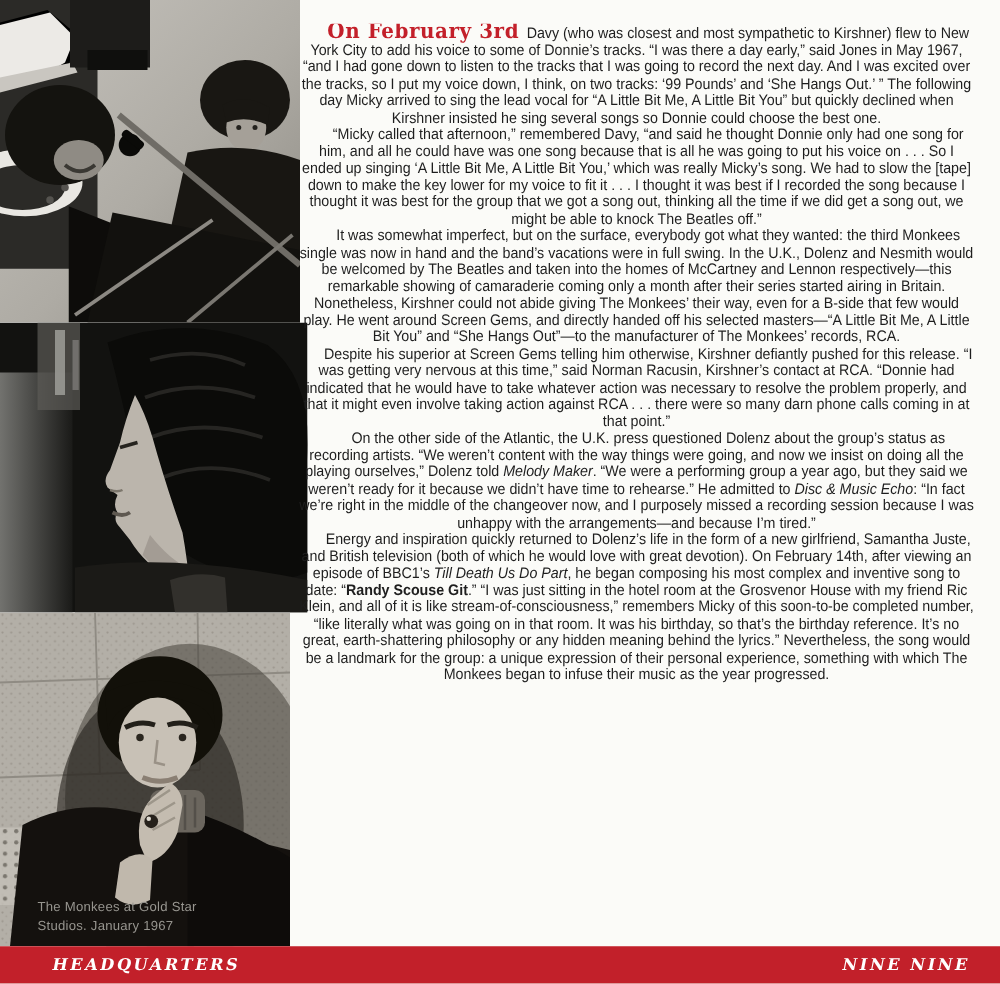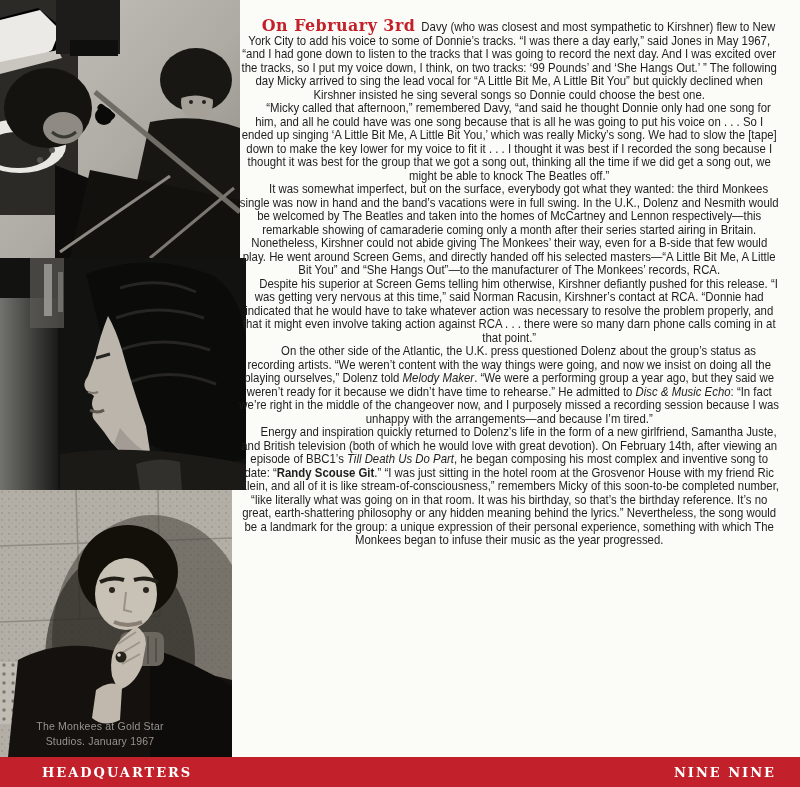--- a/index.html
+++ b/index.html
@@ -4,38 +4,38 @@
 <style>
   html,body{margin:0;padding:0;background:#e9e7e2;}
   .page{position:relative;width:800px;height:787px;background:#fbfbf8;overflow:hidden;
         font-family:"Liberation Sans",sans-serif;}
   
   .photo{position:absolute;left:0;display:block;}
   .photo-1{top:0;width:240px;height:258px;}
   .photo-2{top:258px;width:246px;height:232px;}
   .photo-3{top:490px;width:232px;height:267px;}
   .caption{position:absolute;left:30px;top:719px;width:140px;
-           font-size:10.5px;line-height:1.45;color:#97958f;letter-spacing:.2px;text-align:center;}
+           font-size:10.5px;line-height:1.45;color:#97958f;letter-spacing:.2px;}
   
   .text-col{position:absolute;left:239px;top:19px;width:578px;max-height:736px;
             overflow:hidden;transform:scaleX(0.935);transform-origin:left top;
             text-align:center;color:#1e1e1e;font-size:12.2px;line-height:13.5px;}
   .para{margin:0;text-indent:20px;}
   .seg-normal{}
   .seg-italic{font-style:italic;}
   .seg-bold{font-weight:bold;}
   .seg-lead{font-family:"DejaVu Serif","Liberation Serif",serif;font-weight:bold;
             color:var(--accent,#c3202a);font-size:17px;letter-spacing:.5px;
             line-height:13.5px;}
   
   .footer{position:absolute;left:0;bottom:0;width:800px;height:30px;
           background:var(--footer,#c2202a);display:flex;align-items:center;
           justify-content:space-between;box-sizing:border-box;padding:0 24px 0 42px;}
   .footer span{color:#fff;font-family:"DejaVu Serif","Liberation Serif",serif;
-               font-weight:bold;font-size:13px;letter-spacing:2px;}
+               font-weight:bold;font-size:13px;letter-spacing:2px;font-style:italic;}
 </style>
 </head>
 <body>
 
 <div class="page">
 
   <svg class="photo photo-1" viewBox="0 0 240 258" preserveAspectRatio="none">
     <defs>
       <linearGradient id="wall1" x1="0" y1="0" x2="1" y2="1">
         <stop offset="0" stop-color="#c6c3bd"></stop>

